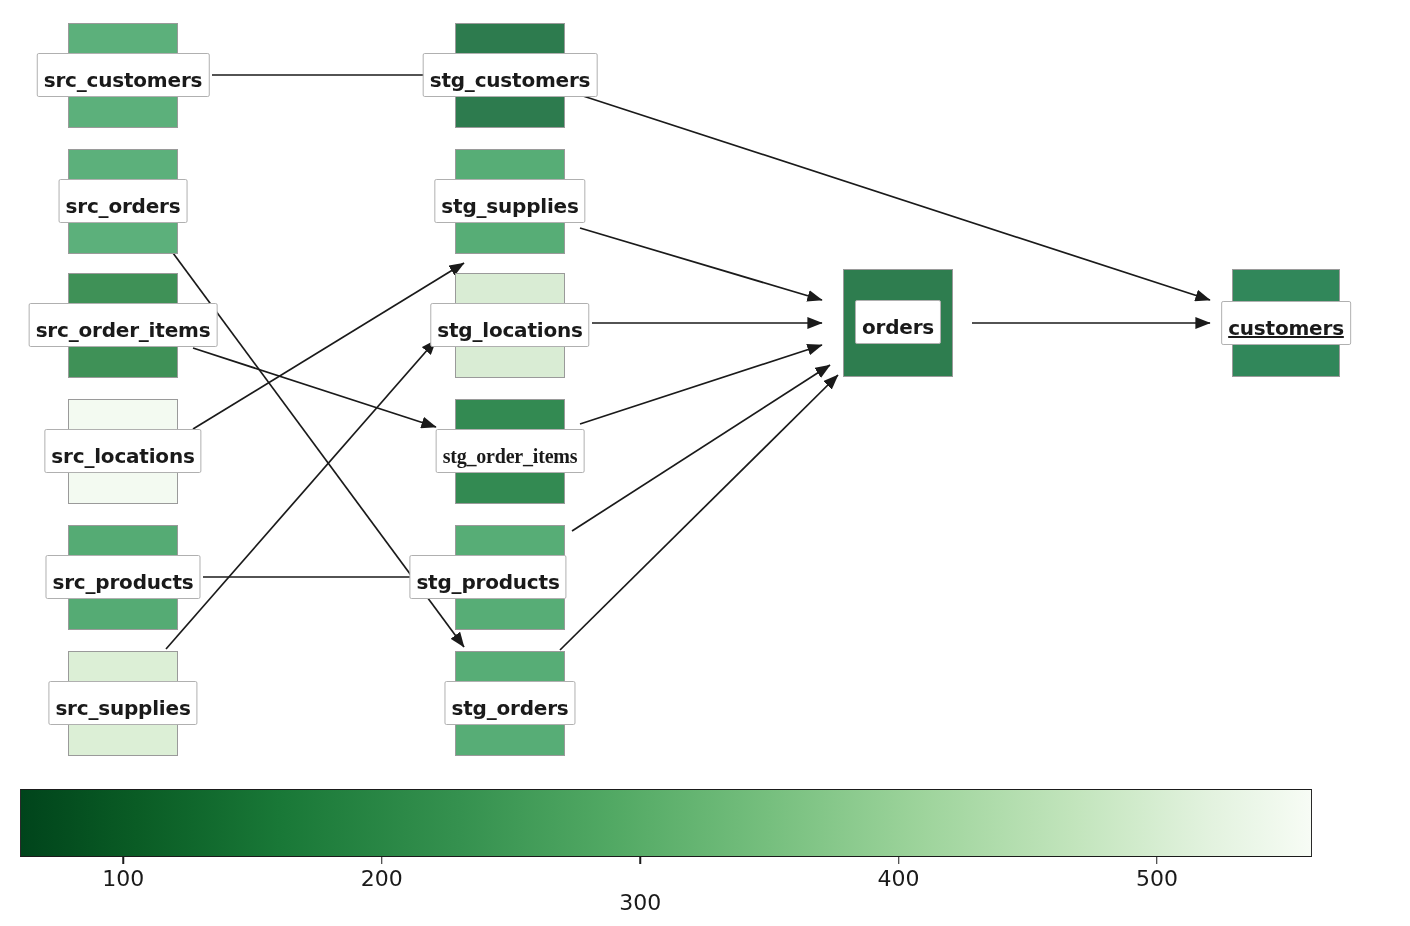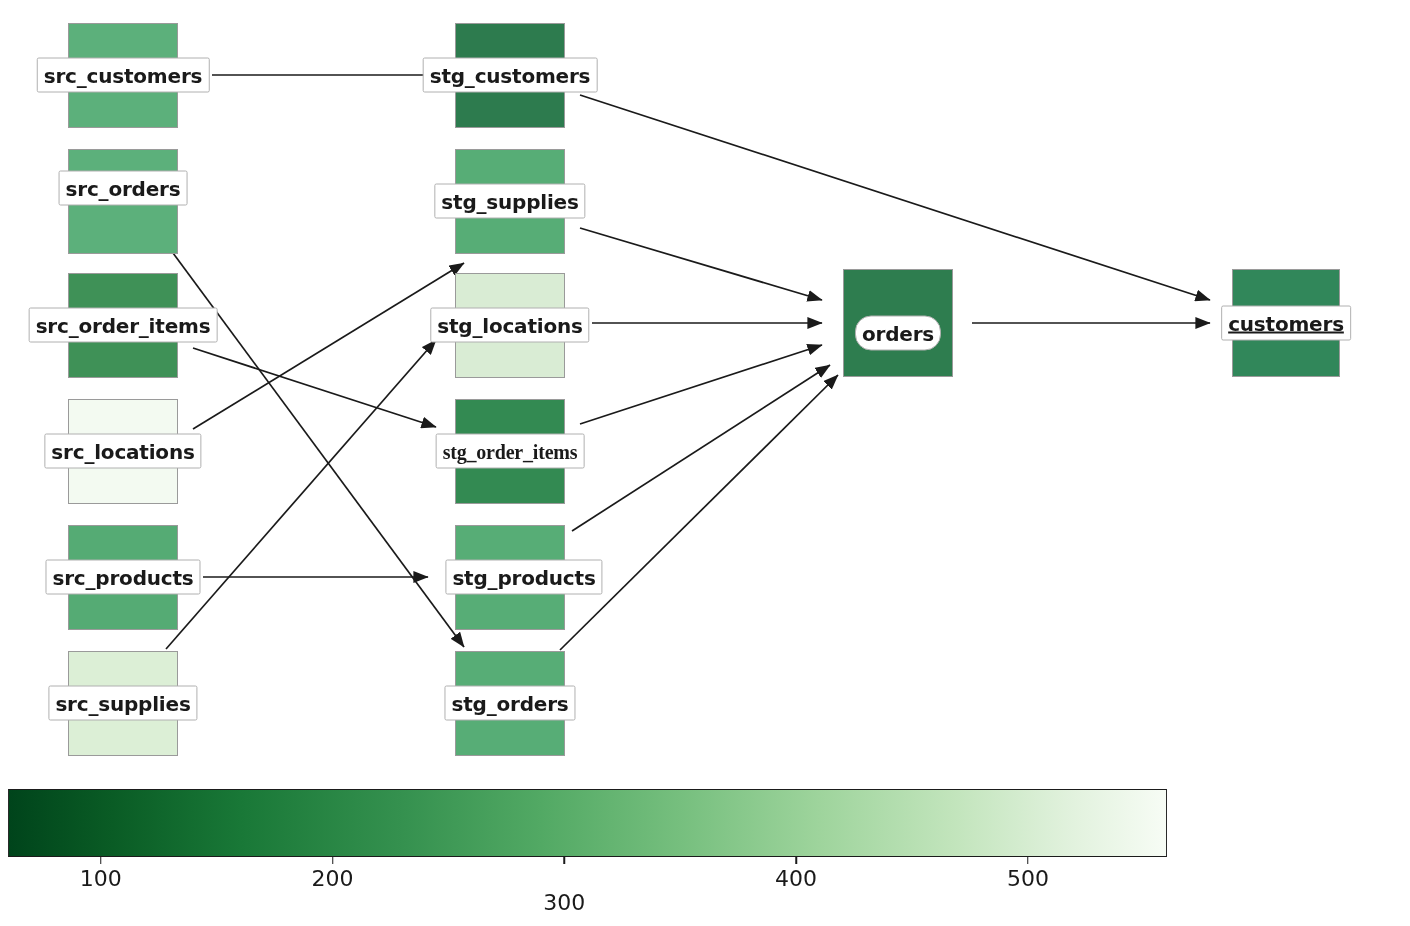--- a/index.html
+++ b/index.html
@@ -25,38 +25,38 @@
   .node-label {
     position: absolute;
     box-sizing: border-box;
     background: #ffffff;
     border: 1.2px solid #b0b0b0;
     border-radius: 2px;
     color: #1a1a1a;
     font-weight: bold;
     font-size: 20px;
     line-height: 1;
-    padding: 7px 6px 6px 6px;
+    padding: 16px 6px 6px 6px;
     white-space: nowrap;
     transform: translate(-50%, -50%);
     font-family: "DejaVu Sans", sans-serif;
     letter-spacing: -0.2px;
   }
   #edge-layer {
     position: absolute;
     left: 0; top: 0;
     width: 1410px; height: 926px;
     pointer-events: none;
   }
   
   #colorbar-wrap {
     position: absolute;
-    left: 8px;
+    left: 20px;
     top: 789px;
-    width: 1159px;
+    width: 1292px;
   }
   #colorbar-gradient {
     position: relative;
     width: 100%;
     height: 68px;
     box-sizing: border-box;
     border-top: 1.6px solid #1b1b1b;
     border-bottom: 1.6px solid #1b1b1b;
     border-left: 0.8px solid #2a2a2a;
     border-right: 0.8px solid #2a2a2a;
@@ -128,32 +128,32 @@
       <div class="node-rect" style="left: 455px; top: 272.5px; width: 110px; height: 105px; background: rgb(217, 236, 212);"></div>
       <div class="node-rect" style="left: 455px; top: 398.5px; width: 110px; height: 105px; background: rgb(51, 138, 82);"></div>
       <div class="node-rect" style="left: 455px; top: 524.5px; width: 110px; height: 105px; background: rgb(87, 173, 118);"></div>
       <div class="node-rect" style="left: 455px; top: 650.5px; width: 110px; height: 105px; background: rgb(87, 173, 118);"></div>
       <div class="node-rect" style="left: 843px; top: 269px; width: 110px; height: 108px; background: rgb(46, 125, 79);"></div>
       <div class="node-rect" style="left: 1232px; top: 269px; width: 108px; height: 108px; background: rgb(49, 135, 90);"></div>
     </div>
 
   <div id="labels-group">
       <div class="node-label" style="left: 123px; top: 75px;">src_customers</div>
-      <div class="node-label" style="left: 123px; top: 188px;">src_orders</div>
+      <div class="node-label" style="left: 123px; top: 201px;">src_orders</div>
       <div class="node-label" style="left: 123px; top: 325px;">src_order_items</div>
       <div class="node-label" style="left: 123px; top: 451px; text-align: center;">src_locations</div>
       <div class="node-label" style="left: 123px; top: 577px;">src_products</div>
       <div class="node-label" style="left: 123px; top: 703px;">src_supplies</div>
       <div class="node-label" style="left: 510px; top: 75px;">stg_customers</div>
       <div class="node-label" style="left: 510px; top: 201px;">stg_supplies</div>
       <div class="node-label" style="left: 510px; top: 325px;">stg_locations</div>
       <div class="node-label" style="left: 510px; top: 451px; font-family: Liberation Serif, serif;">stg_order_items</div>
-      <div class="node-label" style="left: 524px; top: 577px; text-align: center;">stg_products</div>
+      <div class="node-label" style="left: 488px; top: 577px; text-align: center;">stg_products</div>
       <div class="node-label" style="left: 510px; top: 703px;">stg_orders</div>
-      <div class="node-label" style="left: 898px; top: 333px; border-radius: 16px;">orders</div>
+      <div class="node-label" style="left: 898px; top: 322px;">orders</div>
       <div class="node-label" style="left: 1286px; top: 323px; text-decoration: underline;">customers</div>
     </div>
 
   <div id="colorbar-wrap">
     <div id="colorbar-gradient" style="background: linear-gradient(to right, rgb(0, 68, 27) 0%, rgb(10, 92, 37) 9%, rgb(25, 120, 55) 20%, rgb(53, 145, 79) 34%, rgb(82, 169, 100) 46%, rgb(118, 191, 126) 58%, rgb(158, 212, 156) 70%, rgb(195, 229, 189) 82%, rgb(226, 242, 222) 92%, rgb(247, 252, 245) 100%);"></div>
     <div id="cbar-ticks">
         <div class="cbar-tick" style="left: 8%;"></div>
         <div class="cbar-ticklabel" style="left: 8%;">100</div>
         <div class="cbar-tick" style="left: 28%;"></div>
         <div class="cbar-ticklabel" style="left: 28%;">200</div>

